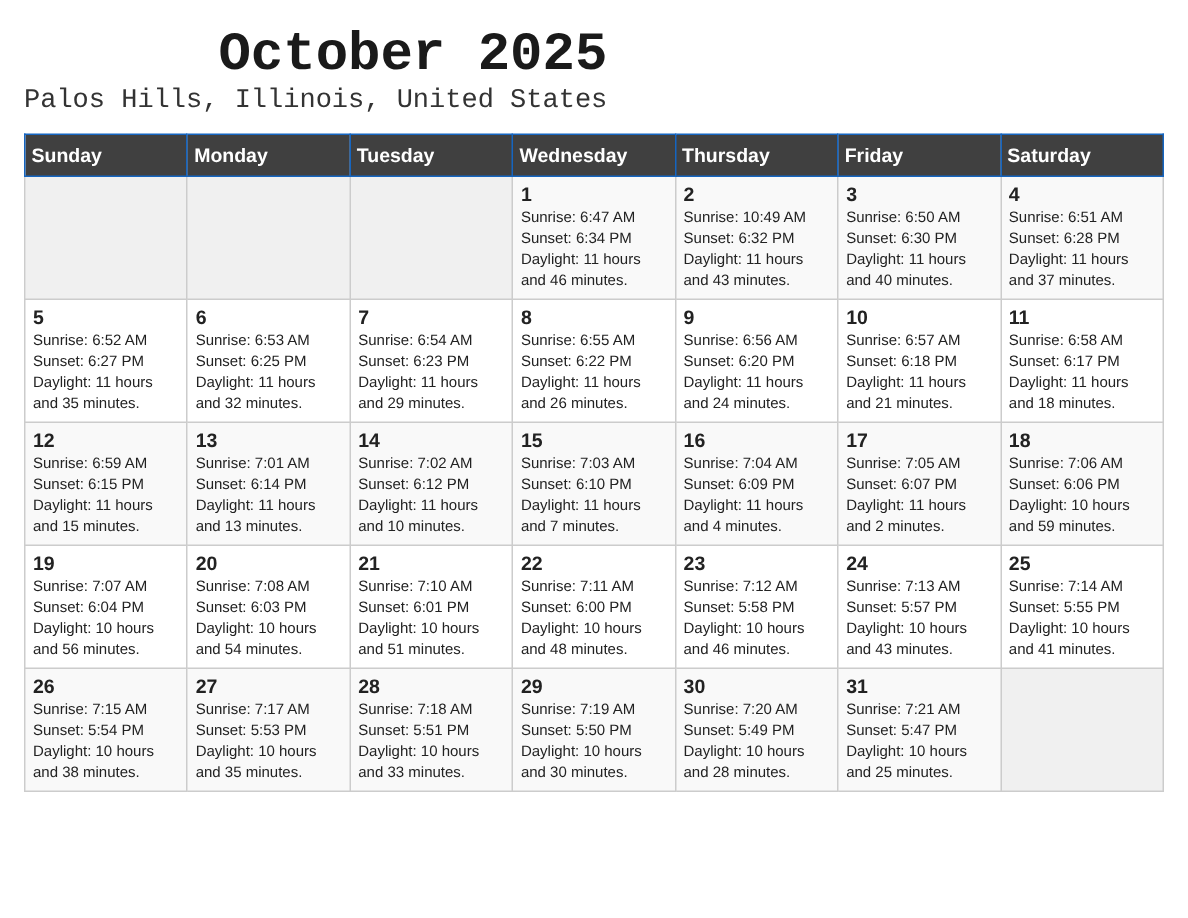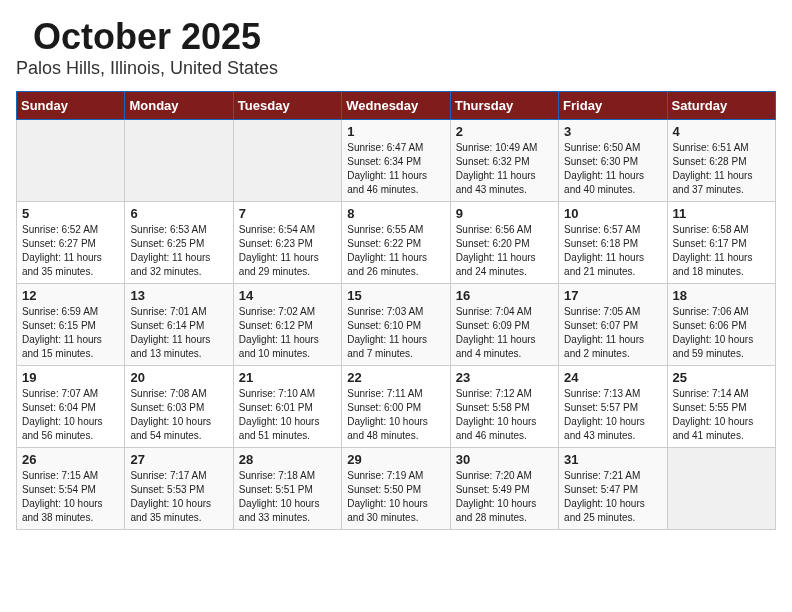--- a/index.html
+++ b/index.html
@@ -20,38 +20,39 @@
       display: flex;
       flex-direction: column;
       align-items: flex-start;
     }
     .logo-top {
       display: flex;
       align-items: center;
       gap: 2px;
     }
     .title-block {
-      text-align: center;
+      text-align: right;
+      font-family: Liberation Mono, monospace;
     }
     .month-title {
       font-size: 36px;
       font-weight: bold;
       color: #1a1a1a;
     }
     .subtitle {
       font-size: 18px;
       color: #333;
     }
     .calendar {
       width: 100%;
       border-collapse: collapse;
       border: 1px solid #ccc;
     }
     .calendar th {
-      background: #7f1d1d;
+      background: #404040;
       color: #fff;
       font-size: 13px;
       font-weight: bold;
       padding: 6px 4px;
       text-align: left;
       border: 1px solid #1565c0;
     }
     .calendar td {
       vertical-align: top;
       width: calc(100% / 7);

